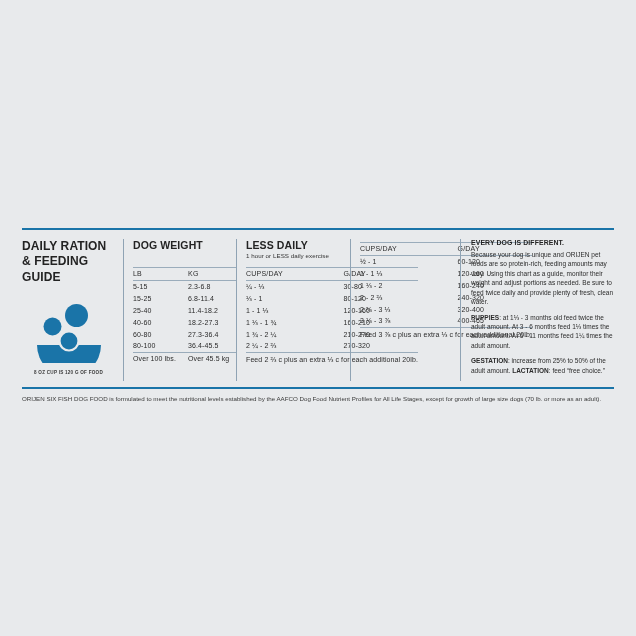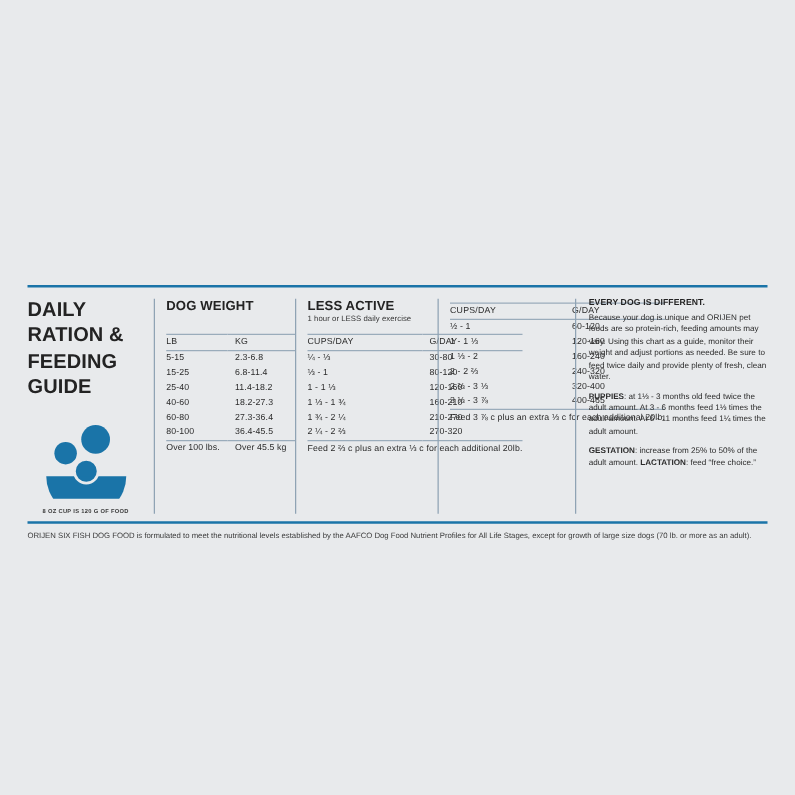--- a/index.html
+++ b/index.html
@@ -41,21 +41,21 @@
   }
 
   
   .col-brand {
     width: 101px;
     flex: 0 0 101px;
     padding-right: 8px;
     box-sizing: border-box;
   }
   .guide-title {
-    font-size: 16px;
+    font-size: 12px;
     font-weight: bold;
     line-height: 1.28;
     letter-spacing: 0.1px;
     color: #232323;
   }
   .bowl-wrap {
     margin-top: 16px;
     display: flex;
     justify-content: center;
   }
@@ -216,21 +216,21 @@
           <tr class="total-row">
             <td>Over 100 lbs.</td>
             <td class="c2">Over 45.5 kg</td>
           </tr>
         </tbody>
       </table>
     </div>
 
     <div class="col col-less">
       <div class="col-head">
-        <span>LESS ACTIVE</span>
+        <span>LESS DAILY</span>
         <div class="col-sub">1 hour or LESS daily exercise</div>
       </div>
       <table class="data">
         <thead>
           <tr>
             <th>CUPS/DAY</th>
             <th class="c2">G/DAY</th>
           </tr>
         </thead>
         <tbody>

